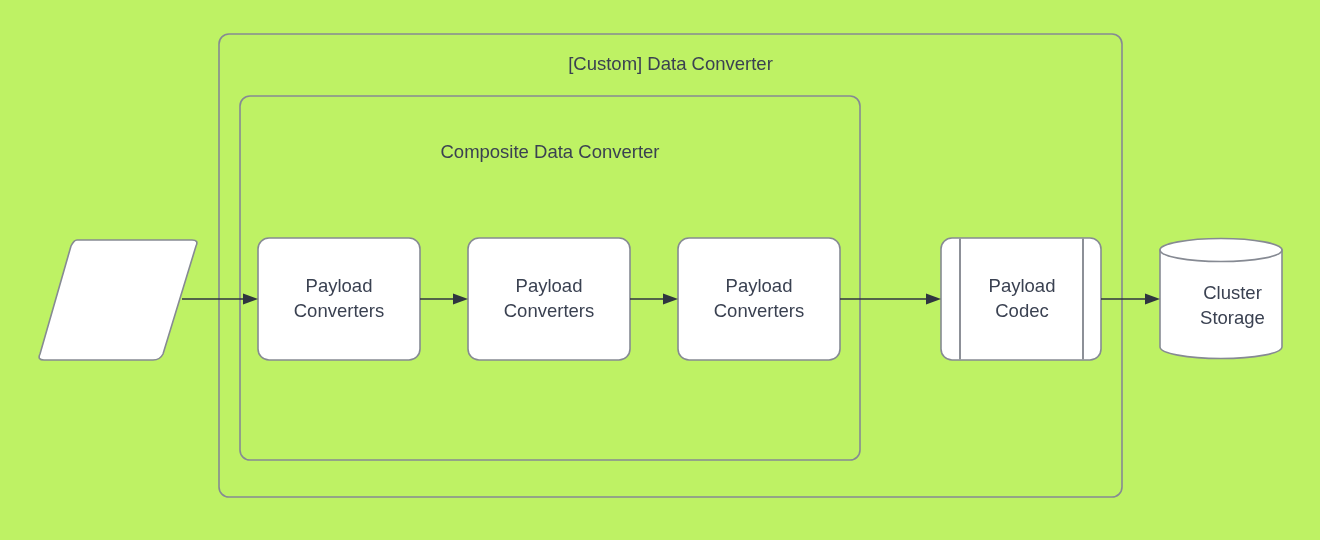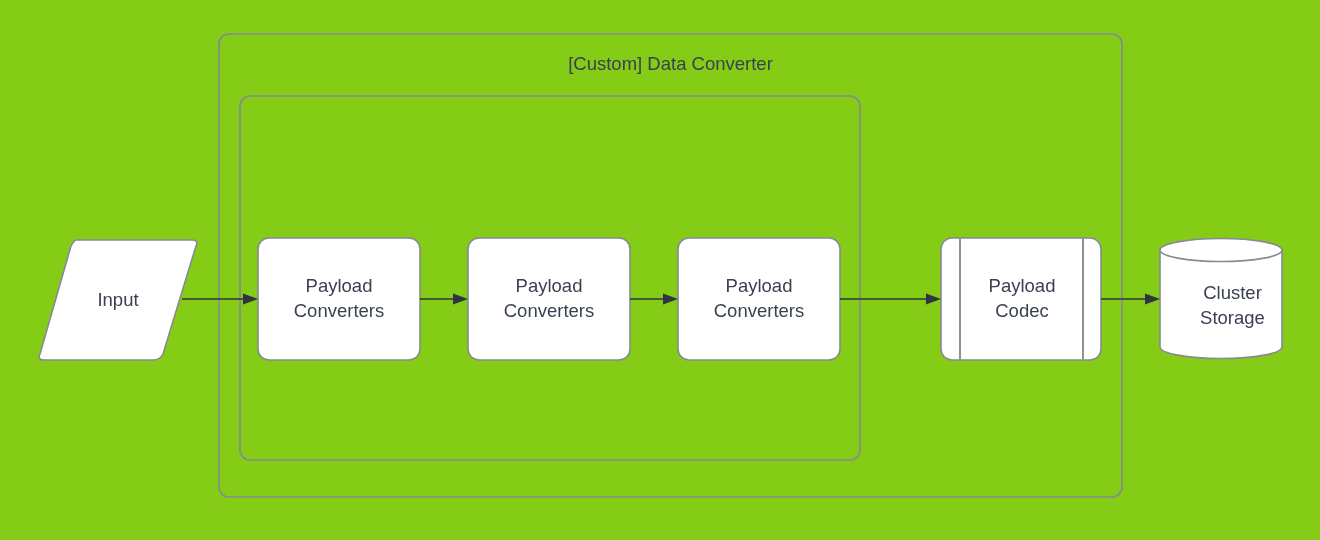--- a/index.html
+++ b/index.html
@@ -4,21 +4,21 @@
 <style>
   html, body {
     margin: 0;
     padding: 0;
     background: #ffffff;
   }
   #canvas {
     position: relative;
     width: 1320px;
     height: 540px;
-    background: #84cc16;
+    background: #bef264;
     font-family: "Liberation Sans", sans-serif;
     overflow: hidden;
   }
   #diagram-svg {
     position: absolute;
     left: 0;
     top: 0;
     width: 1320px;
     height: 540px;
   }
@@ -101,22 +101,22 @@
     <line class="connector" x1="840" y1="299" x2="931" y2="299"></line>
     <path class="arrow-head" d="M 941 299 L 926 293.5 L 926 304.5 Z"></path>
 
     <line class="connector" x1="1101" y1="299" x2="1150" y2="299"></line>
     <path class="arrow-head" d="M 1160 299 L 1145 293.5 L 1145 304.5 Z"></path>
 
   </svg>
 
   <div class="label group-title" style="left:219px; top:52px; width:903px;">[Custom] Data Converter</div>
 
+  <div class="label group-title" style="left:240px; top:140px; width:620px;">Composite Data Converter</div>
 
-  <div class="label node-label" style="left:58px; top:288px; width:120px;">Input</div>
 
   <div class="label node-label" style="left:258px; top:274px; width:162px;">Payload
 Converters</div>
 
   <div class="label node-label" style="left:468px; top:274px; width:162px;">Payload
 Converters</div>
 
   <div class="label node-label" style="left:678px; top:274px; width:162px;">Payload
 Converters</div>
 

